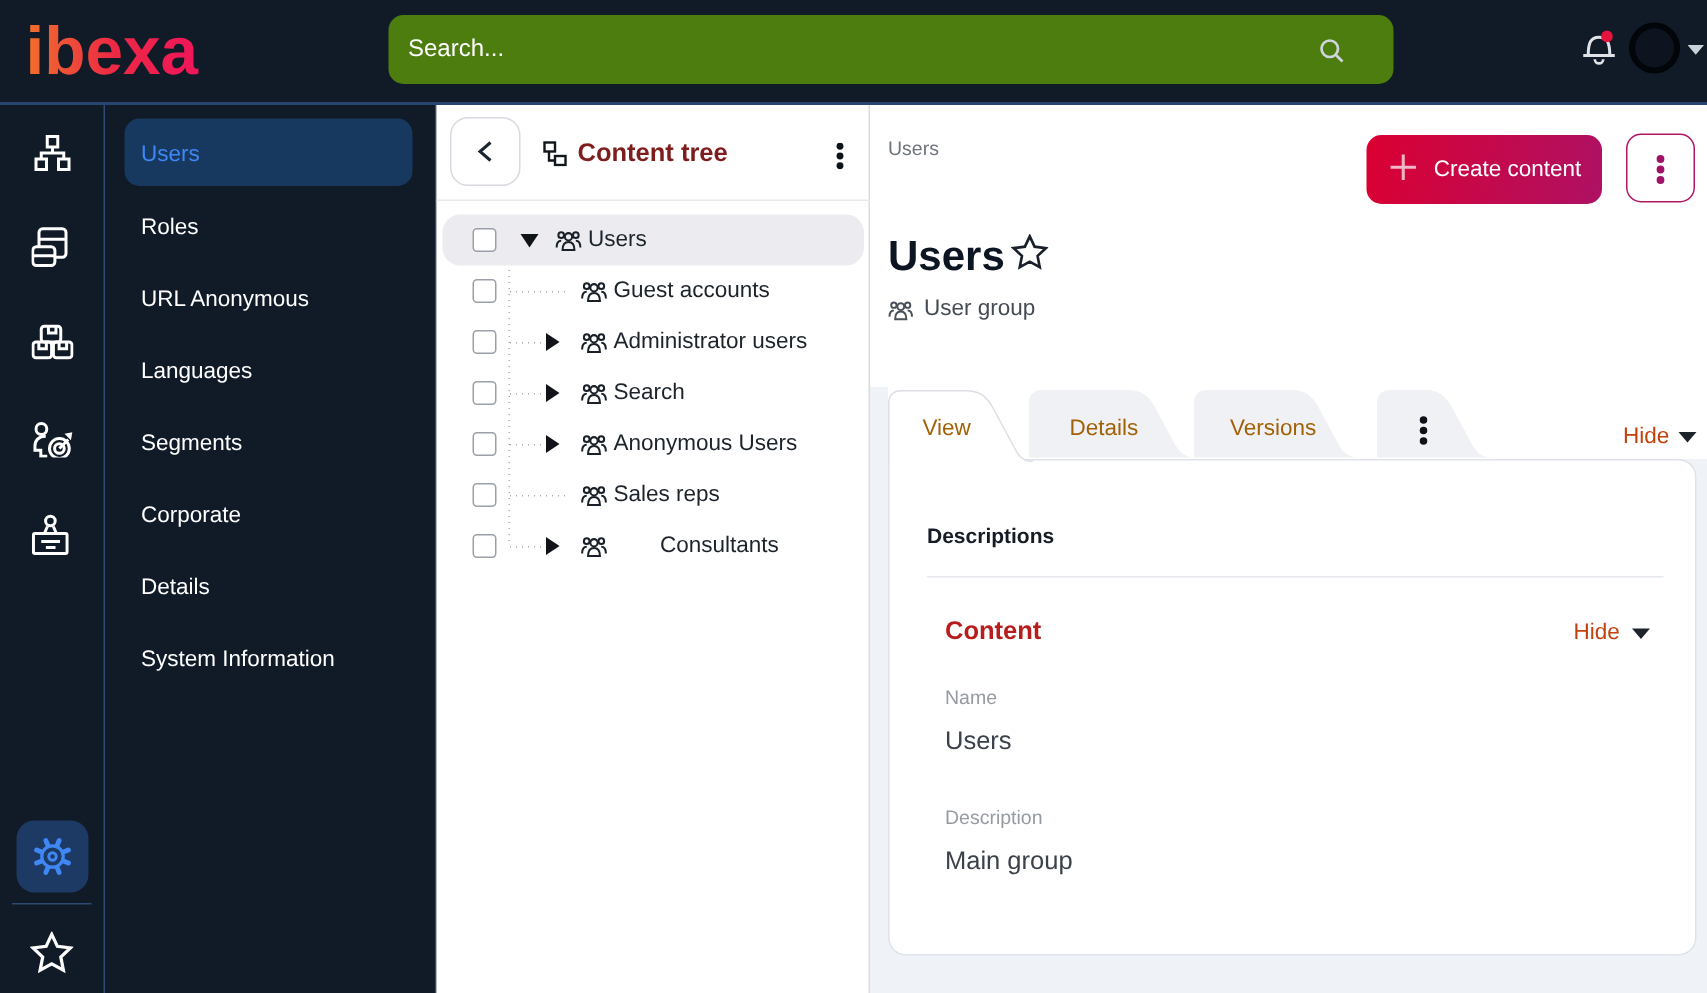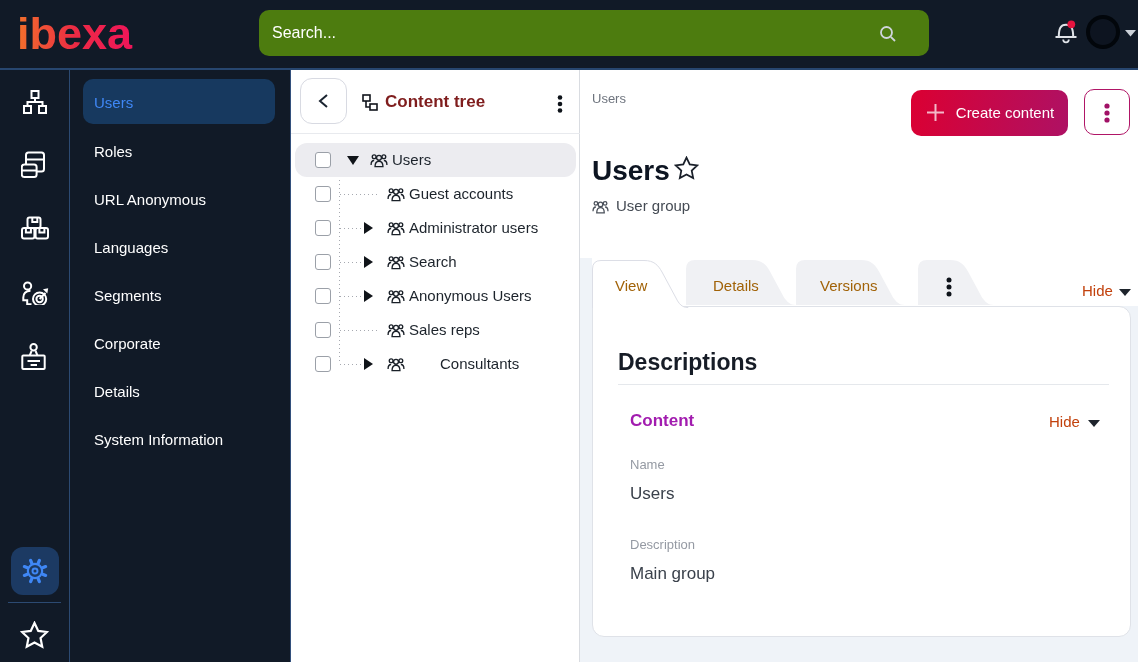--- a/index.html
+++ b/index.html
@@ -60,26 +60,26 @@
     border-radius:10px; border:1px solid #b01566; background:#fff; }
   #title { position:absolute; left:12px; top:85px; font-size:28px;
     font-weight:bold; color:#0d1522; }
   #ugrow { position:absolute; left:12px; top:127px; font-size:15px; color:#454b54; }
   #card { position:absolute; left:12px; top:236px; width:539px; height:331px;
     background:#fff; border:1px solid #dfe2e8; border-radius:0 12px 12px 12px; }
   .hide { font-size:15px; color:#c2410c; }
   .caret { display:inline-block; width:0; height:0; border-left:6px solid transparent;
     border-right:6px solid transparent; border-top:7px solid #1e242c;
     vertical-align:middle; margin-left:8px; }
-  #cardh { position:absolute; left:25px; top:42px; font-size:23px;
+  #cardh { position:absolute; left:25px; top:42px; font-size:14px;
     font-weight:bold; color:#161c26; }
   #carddiv { position:absolute; left:25px; top:77px; width:491px; height:1px;
     background:#e5e8ec; }
   #content-h { position:absolute; left:37px; top:104px; font-size:17px;
-    font-weight:bold; color:#a21caf; }
+    font-weight:bold; color:#b91c1c; }
   .lbl { position:absolute; left:37px; font-size:13px; color:#959aa3; }
   .val { position:absolute; left:37px; font-size:17px; color:#3a414b; }
   
   .tabtxt { position:absolute; font-size:15px; color:#a16207; }
   #card { z-index:1; }
 </style>
 </head>
 <body>
 
 <div id="topbar">

